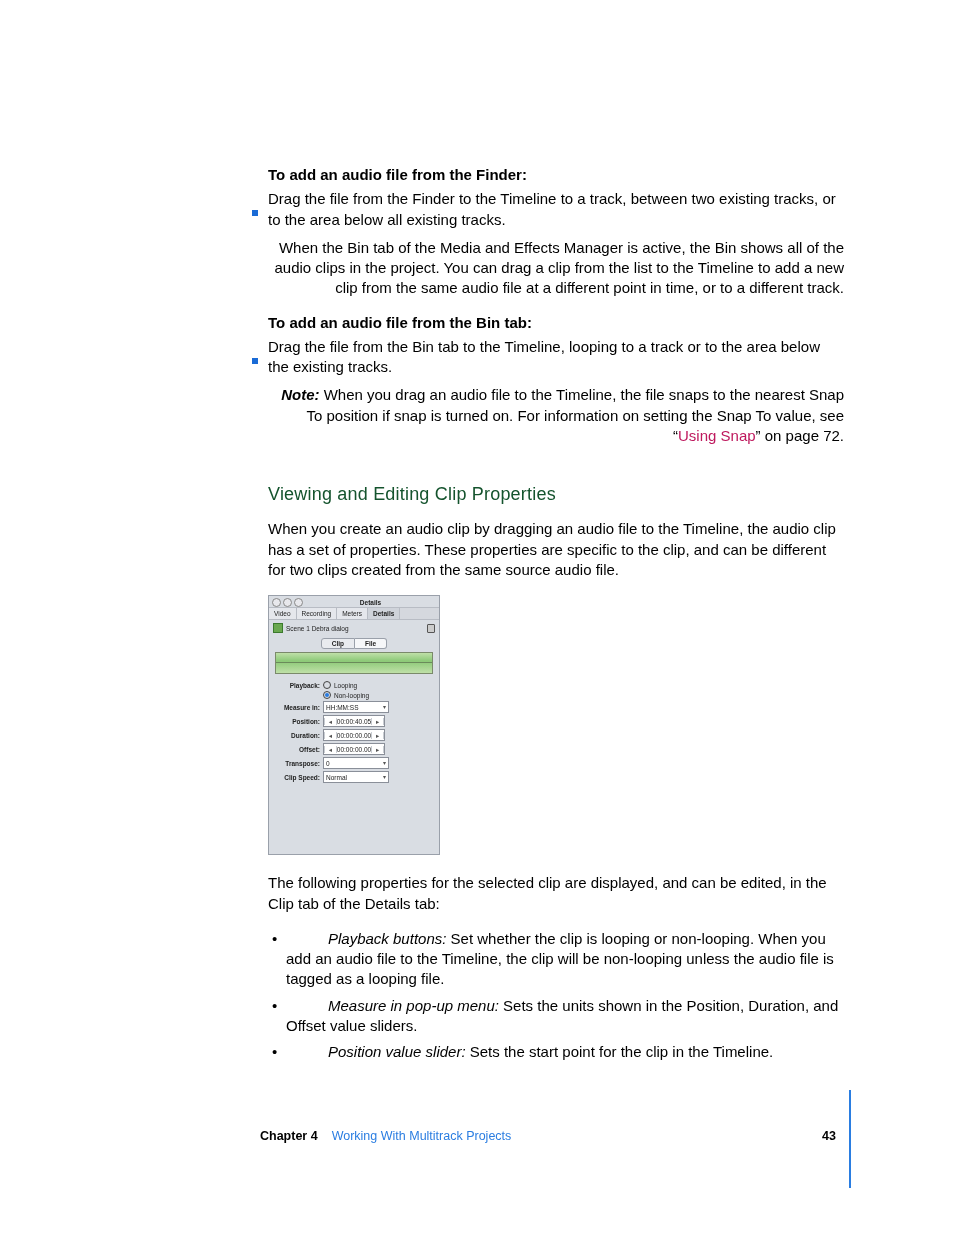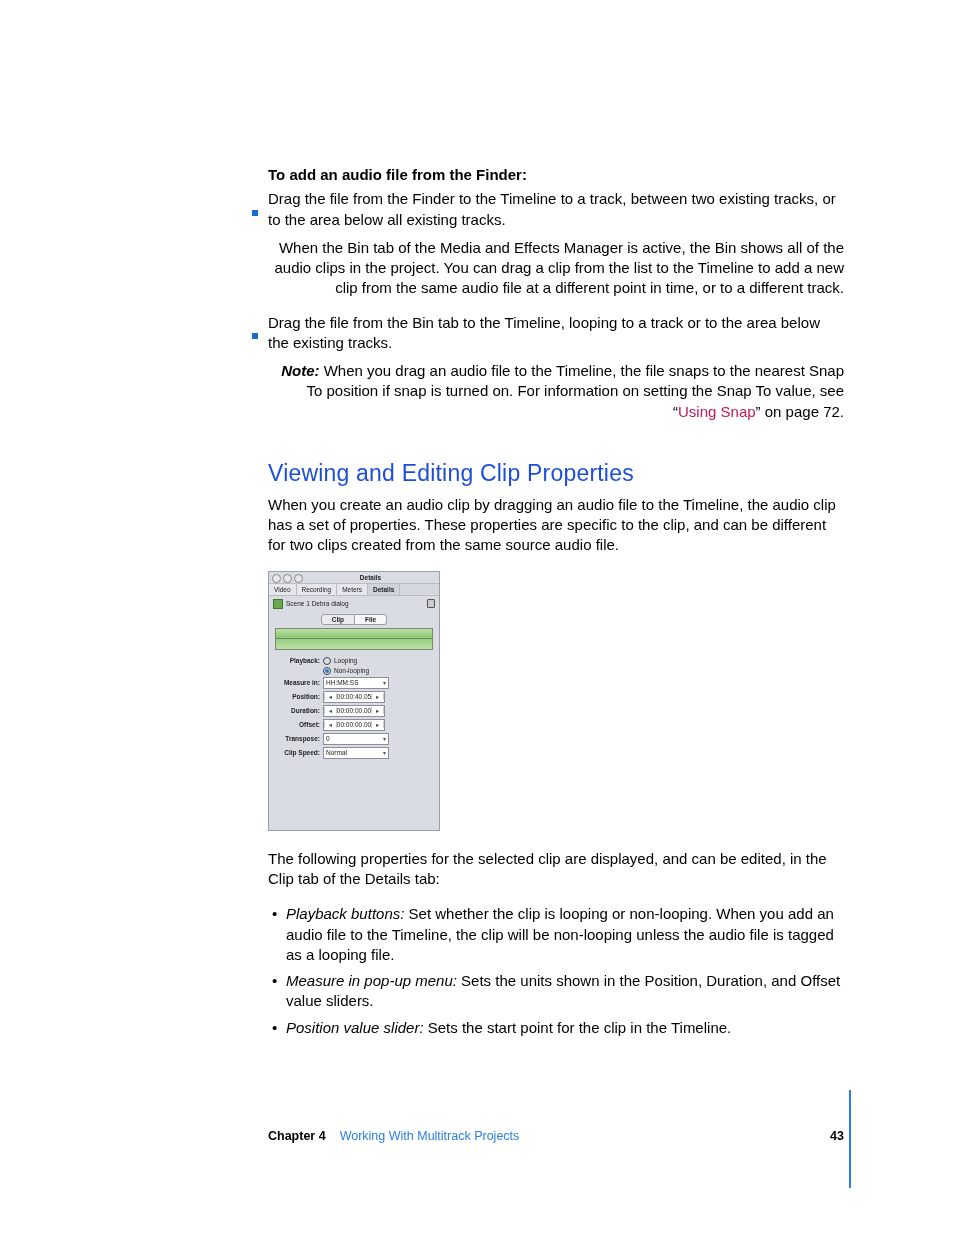--- a/index.html
+++ b/index.html
@@ -36,30 +36,30 @@
     margin-left: 4px;
     margin-bottom: 6px;
   }
   .dot-bullet {
     width: 14px; flex-shrink: 0; text-align: left;
   }
   .para { margin: 8px 0 14px 0; text-align: right; }
   .note-label { font-weight: 700; font-style: italic; }
   .xref { color: #be185d; }
   h2.section {
-    color: #1d4ed8;
+    color: #14532d;
     font-weight: 400;
-    font-size: 23px;
-    margin: 36px 0 6px 0;
+    font-size: 18px;
+    margin: 36px 0 13px 0;
     letter-spacing: 0.2px;
   }
-  .italic { font-style: italic; }
+  .italic { font-style: italic; margin-left: 42px; }
   .footer {
     position: absolute;
-    left: 268px;
+    left: 260px;
     top: 1128px;
     width: 576px;
     font-size: 12.5px;
     display: flex;
     justify-content: space-between;
     align-items: center;
   }
   .footer-left { display: flex; gap: 14px; }
   .chapter-label { font-weight: 700; }
   .chapter-name { color: #2a7de1; }
@@ -118,20 +118,21 @@
 
 <div class="page">
 
   <p class="bold-lead">To add an audio file from the Finder:</p>
   <div class="blue-bullet-row">
     <span class="blue-bullet"></span>
     <div>Drag the file from the Finder to the Timeline to a track, between two existing tracks, or to the area below all existing tracks.</div>
   </div>
   <p class="para">When the Bin tab of the Media and Effects Manager is active, the Bin shows all of the audio clips in the project. You can drag a clip from the list to the Timeline to add a new clip from the same audio file at a different point in time, or to a different track.</p>
 
+  <p class="bold-lead">To add an audio file from the Bin tab:</p>
   <div class="blue-bullet-row">
     <span class="blue-bullet"></span>
     <div>Drag the file from the Bin tab to the Timeline, looping to a track or to the area below the existing tracks.</div>
   </div>
   <p class="para">
     <span class="note-label">Note:</span><span>  When you drag an audio file to the Timeline, the file snaps to the nearest Snap To position if snap is turned on. For information on setting the Snap To value, see “</span><span class="xref">Using Snap</span><span>” on page 72.</span>
   </p>
 
   <h2 class="section">Viewing and Editing Clip Properties</h2>
   <p style="margin-top:4px">When you create an audio clip by dragging an audio file to the Timeline, the audio clip has a set of properties. These properties are specific to the clip, and can be different for two clips created from the same source audio file.</p>

